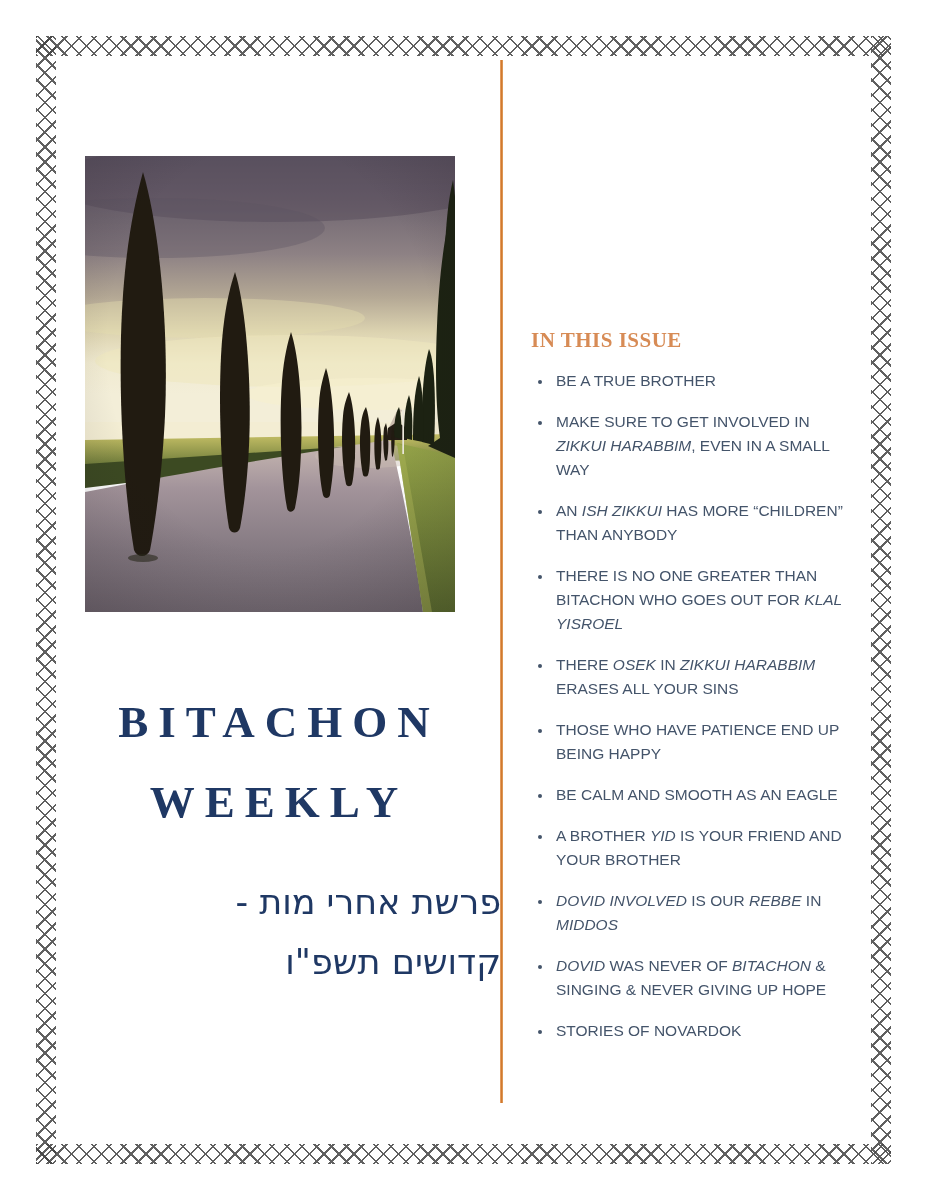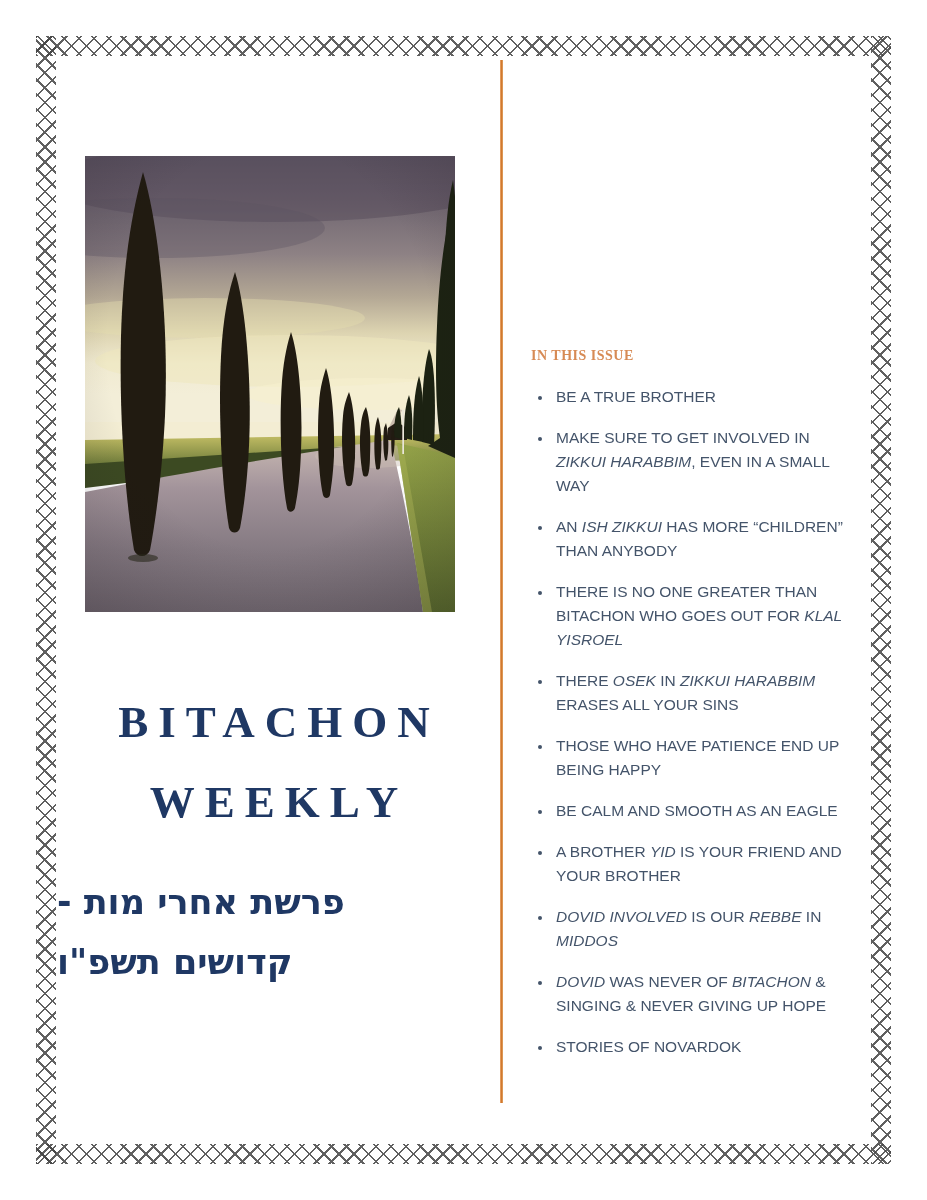--- a/index.html
+++ b/index.html
@@ -26,37 +26,37 @@
   .photo{position:absolute;left:85px;top:156px;width:370px;height:456px;display:block;}
 
   
   .title-block{
     position:absolute;left:57px;top:682px;width:444px;text-align:center;
     color:var(--title-navy,#1F3864);
     font-family:cursive;
     font-weight:bold;font-size:45px;line-height:80px;letter-spacing:10px;
   }
   .subtitle-block{
-    position:absolute;left:57px;top:872px;width:444px;text-align:left;
+    position:absolute;left:57px;top:872px;width:444px;text-align:right;
     direction:rtl;color:var(--title-navy,#1F3864);
-    font-family:"DejaVu Sans",sans-serif;font-size:35px;line-height:60px;font-weight:700;
+    font-family:"DejaVu Sans",sans-serif;font-size:35px;line-height:60px;font-weight:400;
   }
 
   
   .divider{
     position:absolute;left:500px;top:60px;width:3px;height:1043px;
     background:linear-gradient(90deg,#ebb075 0%,var(--accent-orange,#DC8540) 35%,#c96f24 60%,#eab274 100%);
   }
 
   
   .right-col{position:absolute;left:509px;top:328px;width:366px;}
   .issue-heading{
-    margin:16px 0 5px 22px;
+    margin:0 0 5px 22px;
     font-family:"Liberation Serif",serif;font-weight:bold;
-    font-size:14px;line-height:24px;letter-spacing:.5px;
+    font-size:21px;line-height:24px;letter-spacing:.5px;
     color:var(--heading-orange,#D78B55);
   }
   ul.issue-list{
     margin:0;padding:0 0 0 27px;list-style:disc outside;
     color:var(--body-blue,#44546A);
     font-size:15.5px;line-height:24px;font-weight:400;
   }
   ul.issue-list li{padding-left:3px;margin:17px;}
   ul.issue-list li::marker{color:var(--body-blue,#44546A);font-size:14px;}
   .it{font-style:italic;}

